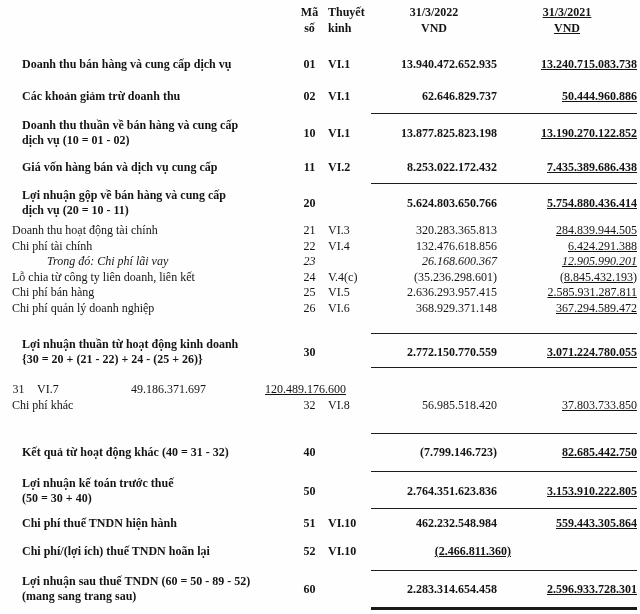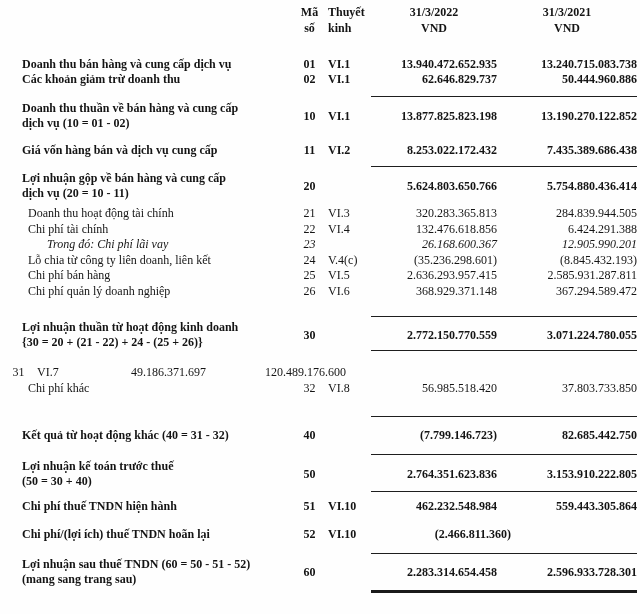--- a/index.html
+++ b/index.html
@@ -13,25 +13,25 @@
     font-family:"Liberation Serif","DejaVu Serif",serif;
     font-size:12px;
     overflow:hidden;
   }
   .row { display:flex; align-items:center; line-height:15px; }
   .cell { flex:none; box-sizing:border-box; }
   .label  { width:291px; padding-left:22px; }
   .code   { width:37px;  text-align:center; }
   .note   { width:43px;  text-align:left; }
   .v2022  { width:126px; text-align:right; }
-  .v2021  { width:140px; text-align:right; }
+  .v2021  { width:140px; text-align:right;text-decoration:underline; }
   .lbl-line { white-space:nowrap; }
   .bold { font-weight:bold; }
   .sub { line-height:15.5px; }
-  .sub .label { padding-left:28px; }
+  .sub .label { padding-left:12px; }
   .italic { font-style:italic; }
   .italic .label { padding-left:47px; }
   .rule { margin-left:371px; width:266px; border-top:1.6px solid #1e1e1e; height:0; }
   .rule.thick { border-top:3.5px solid #1a1a1a; }
   .hdr { align-items:flex-start; line-height:16px; font-weight:bold; }
   .hdr .v2022, .hdr .v2021 { text-align:center; }
 </style>
 </head>
 <body>
 
@@ -60,21 +60,21 @@
   <div class="row bold" style="margin-top:21px">
     <div class="cell label">
         <div class="lbl-line">Doanh thu bán hàng và cung cấp dịch vụ</div>
       </div>
     <div class="cell code">01</div>
     <div class="cell note">VI.1</div>
     <div class="cell v2022">13.940.472.652.935</div>
     <div class="cell v2021">13.240.715.083.738</div>
   </div>
 
-  <div class="row bold" style="">
+  <div class="row bold" style="margin-top:17px">
     <div class="cell label">
         <div class="lbl-line">Các khoản giảm trừ doanh thu</div>
       </div>
     <div class="cell code">02</div>
     <div class="cell note">VI.1</div>
     <div class="cell v2022">62.646.829.737</div>
     <div class="cell v2021">50.444.960.886</div>
   </div>
 
   <div class="rule" style="margin-top:9px"></div>
@@ -248,21 +248,21 @@
       </div>
     <div class="cell code">52</div>
     <div class="cell note">VI.10</div>
     <div class="cell v2021">(2.466.811.360)</div>
   </div>
 
   <div class="rule" style="margin-top:11px"></div>
 
   <div class="row bold" style="margin-top:3px">
     <div class="cell label">
-      <div class="lbl-line">Lợi nhuận sau thuế TNDN (60 = 50 - 51 - 52)</div>
+      <div class="lbl-line">Lợi nhuận sau thuế TNDN (60 = 50 - 89 - 52)</div>
       <div class="lbl-line">(mang sang trang sau)</div>
     </div>
     <div class="cell code">60</div>
     <div class="cell note"></div>
     <div class="cell v2022">2.283.314.654.458</div>
     <div class="cell v2021">2.596.933.728.301</div>
   </div>
 
   <div class="rule thick" style="margin-top:3px"></div>
 

